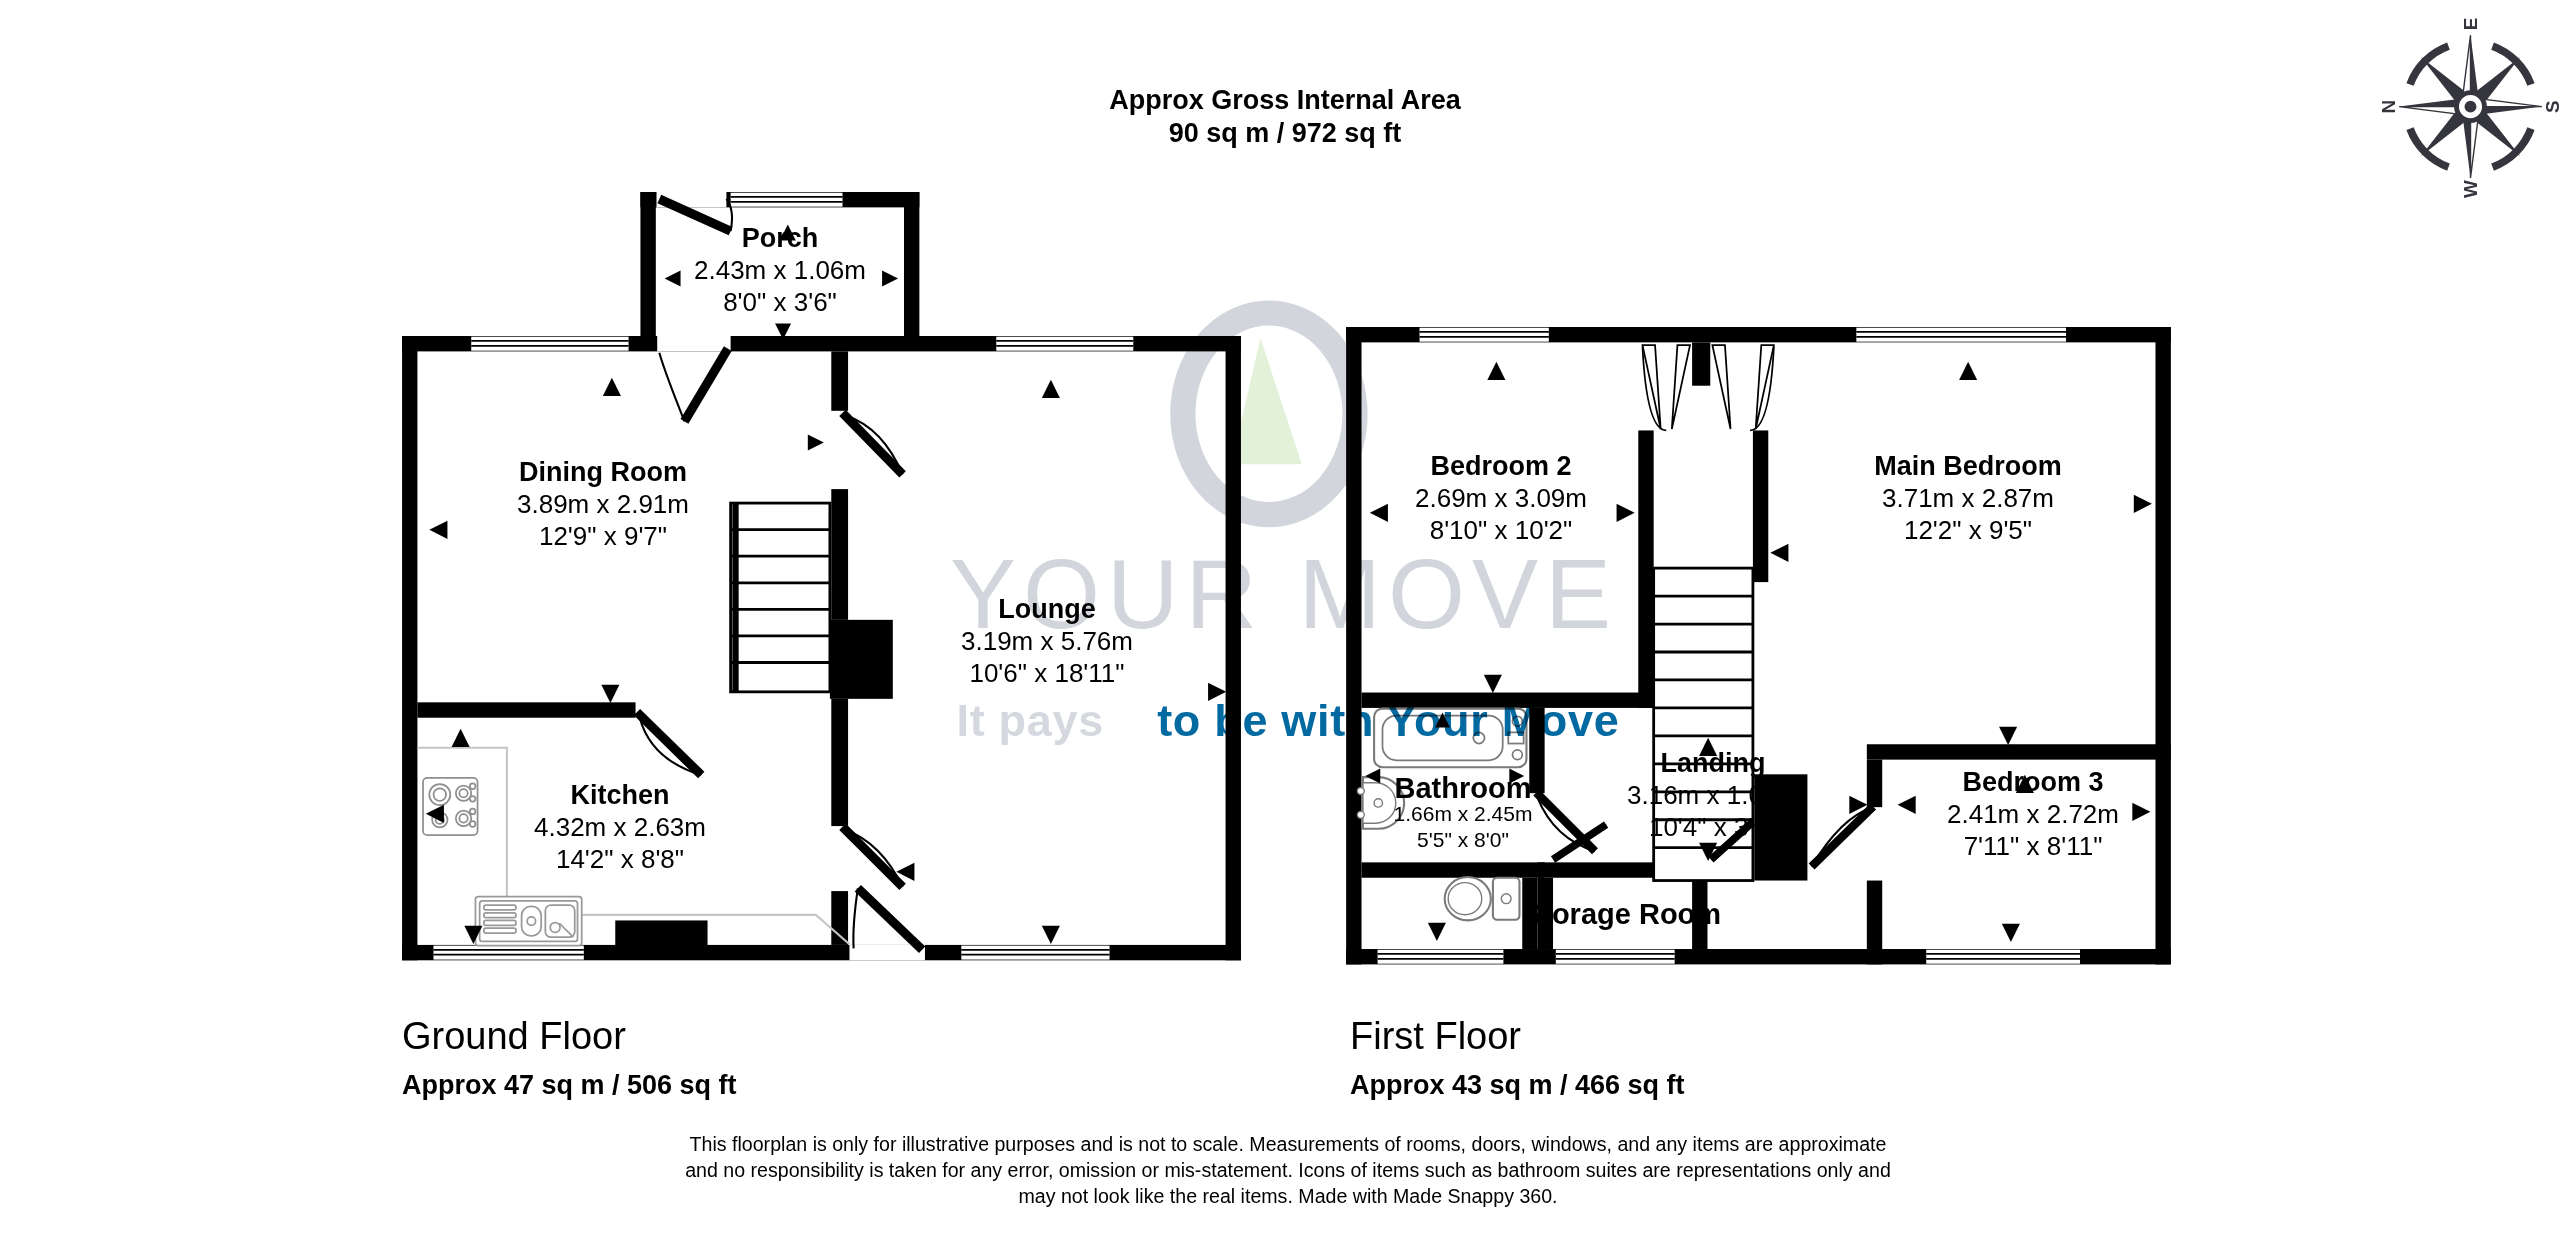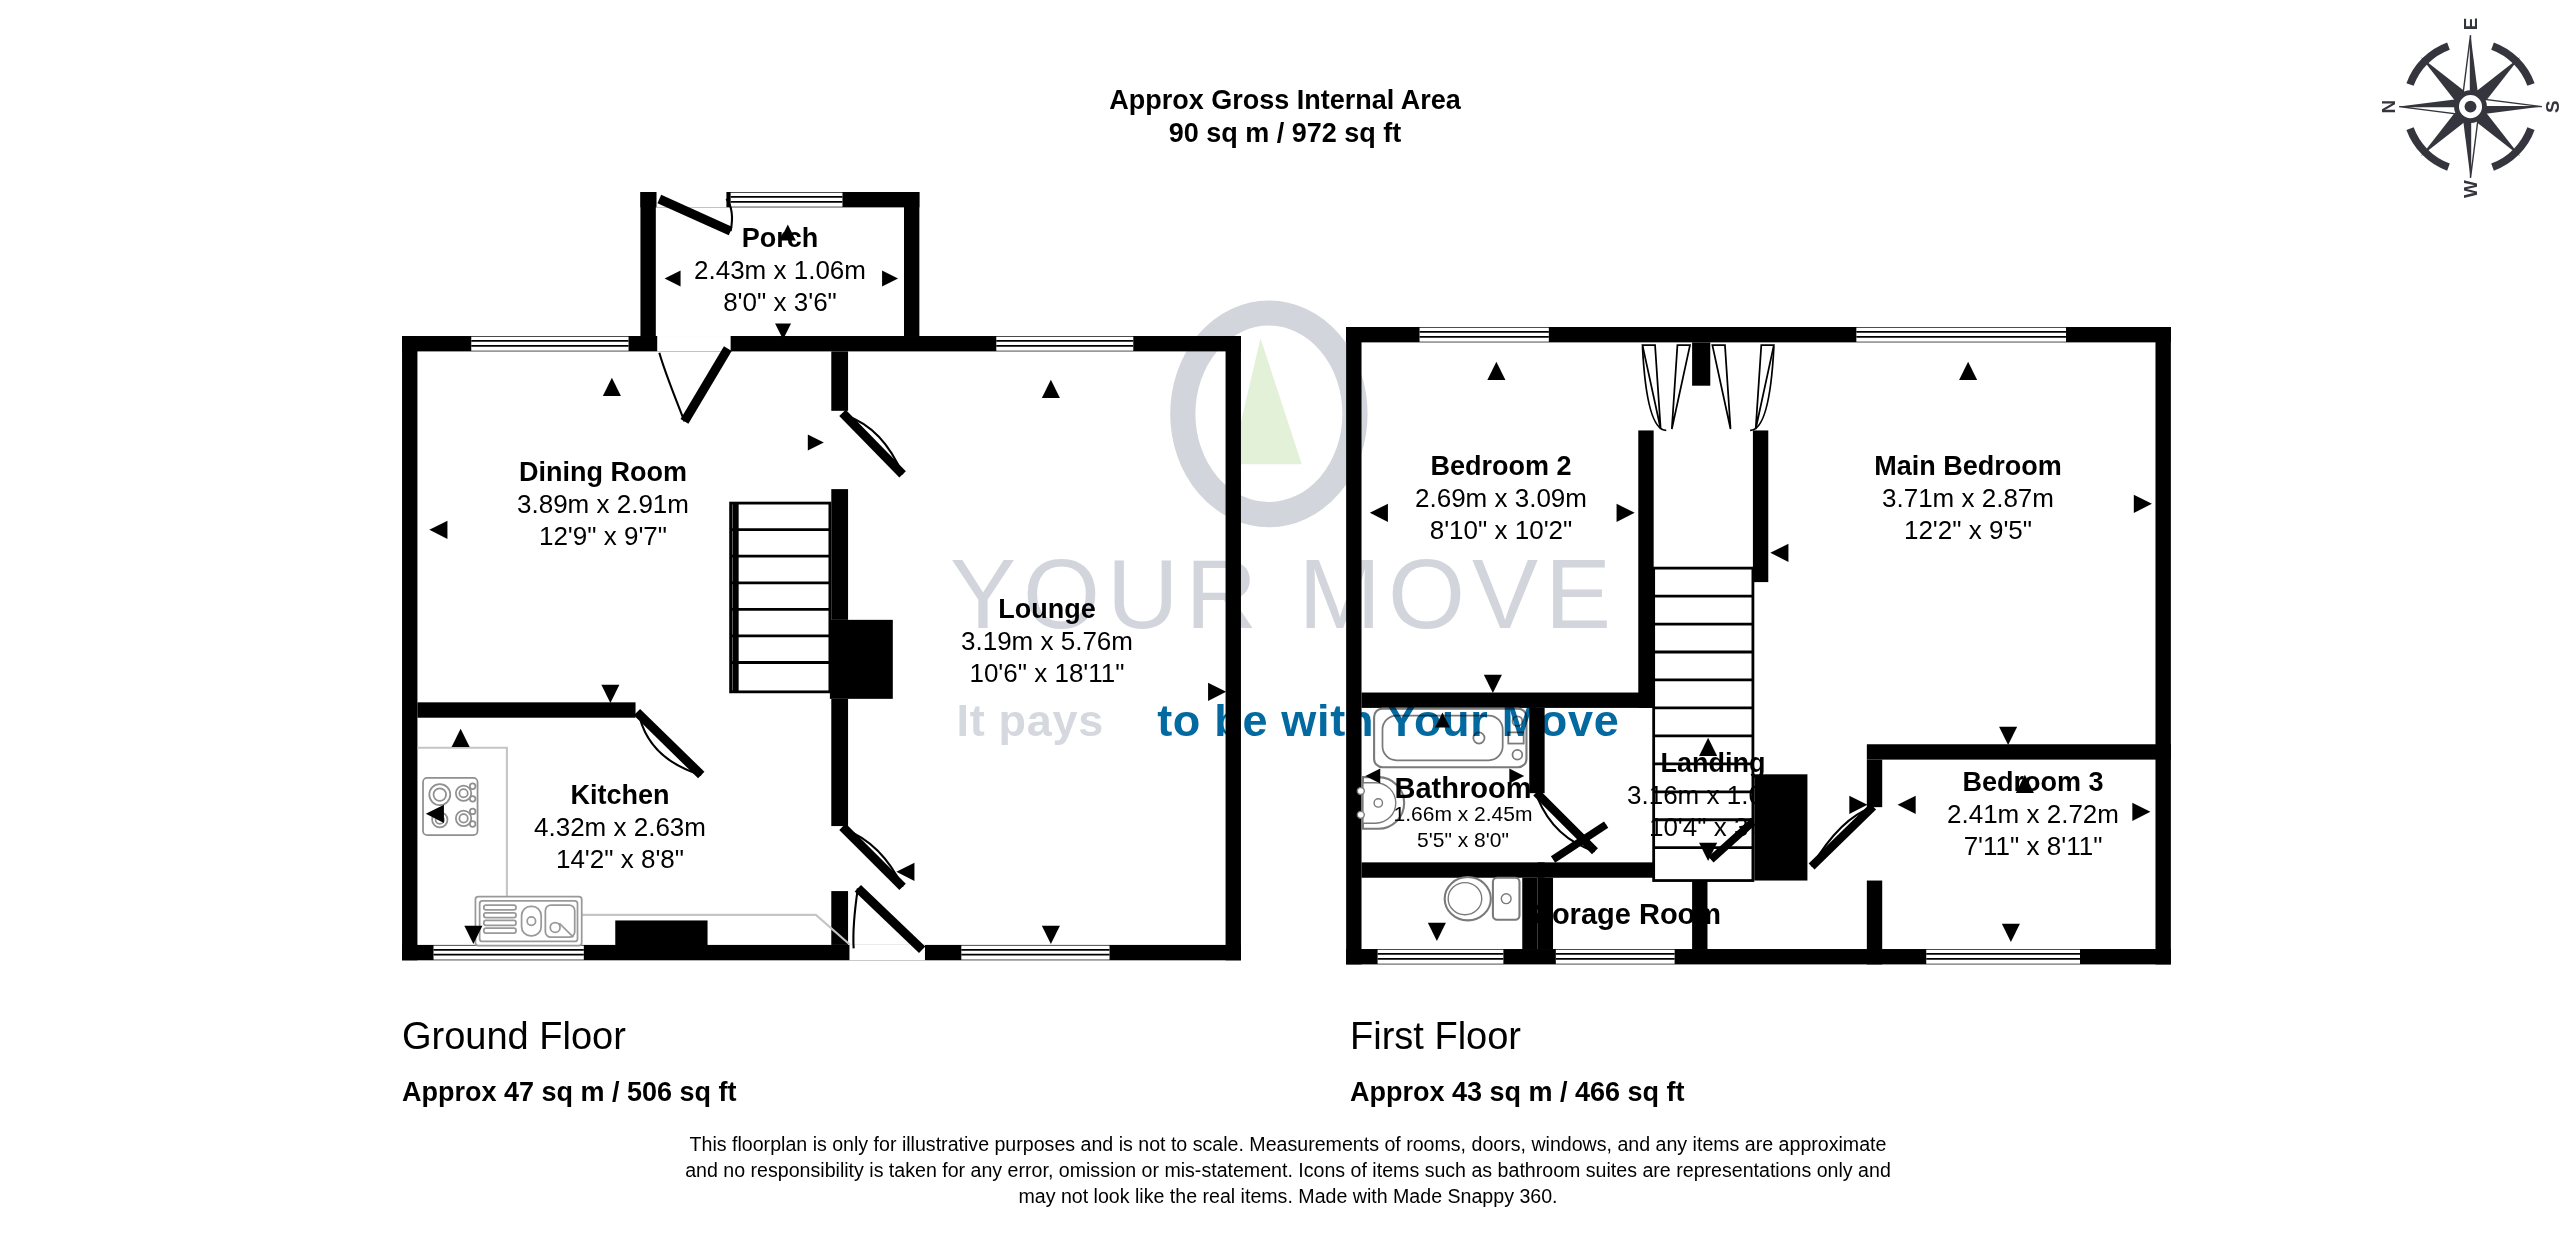--- a/index.html
+++ b/index.html
@@ -14,21 +14,21 @@
   }
   .room-label{
     position:absolute;transform:translateX(-50%);text-align:center;white-space:nowrap;z-index:5;
   }
   .room-label .rname{font-size:27px;font-weight:bold;line-height:32px;}
   .room-label .rdim{font-size:26px;line-height:32px;}
   .room-label.small .rname{font-size:29px;font-weight:bold;line-height:26px;}
   .room-label.small .rdim{font-size:21px;line-height:26px;}
   .floor-caption{position:absolute;z-index:5;white-space:nowrap;}
   .floor-caption .fname{font-size:38px;line-height:42px;}
-  .floor-caption .farea{font-size:27px;font-weight:bold;line-height:32px;margin-top:19px;}
+  .floor-caption .farea{font-size:27px;font-weight:bold;line-height:32px;margin-top:12px;}
   .disclaimer{
     left:1288px;top:1131px;transform:translateX(-50%);text-align:center;
     font-size:19.6px;line-height:26px;white-space:nowrap;z-index:5;
   }
   .watermark{
     position:absolute;left:0;top:0;width:100%;height:100%;
     mix-blend-mode:multiply;pointer-events:none;z-index:8;
   }
   .wm-brand{
     position:absolute;left:1284px;top:537px;transform:translateX(-50%);

